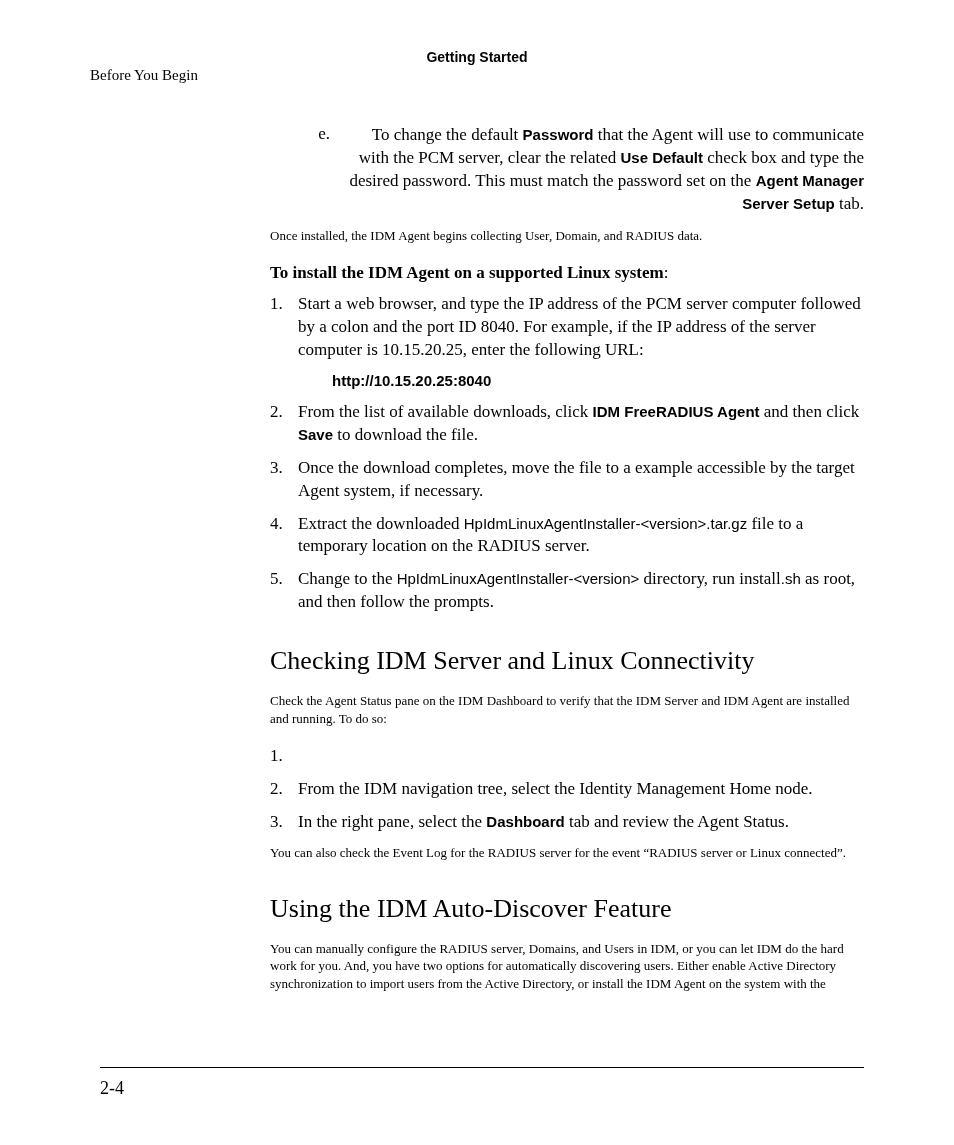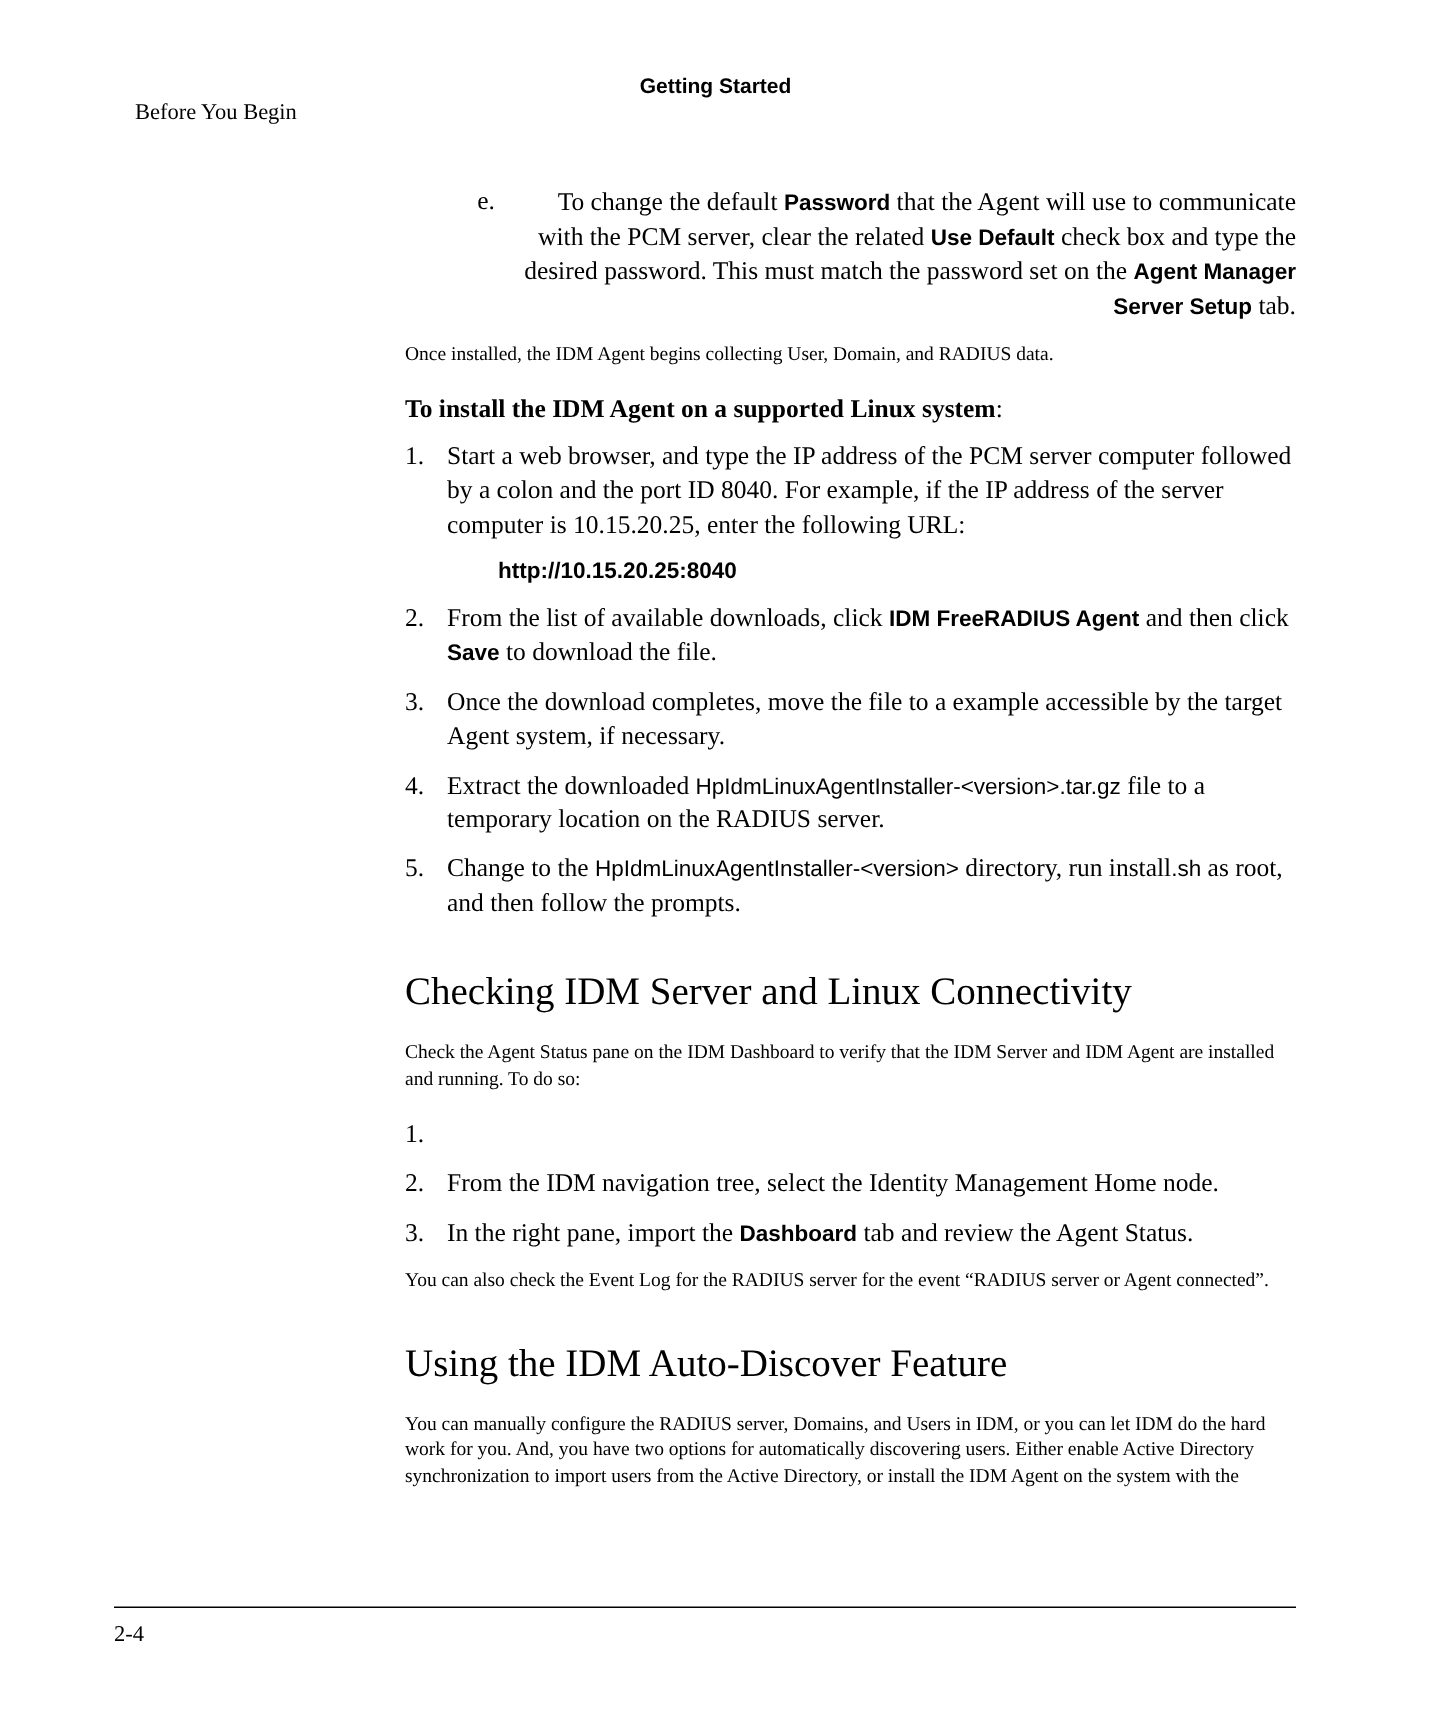--- a/index.html
+++ b/index.html
@@ -102,26 +102,26 @@
     margin: 10px 0 12px 62px;
   }
   .section-heading {
     font-family: "Times New Roman", Times, serif;
     font-size: 26px;
     font-weight: normal;
     margin: 32px 0 16px 0;
   }
   .footer {
     position: absolute;
-    left: 76px;
+    left: 100px;
     right: 90px;
     bottom: 46px;
     border-top: 1.5px solid #000;
     padding-top: 10px;
-    font-size: 15px;
+    font-size: 18px;
     font-family: Liberation Serif, serif;
   }
   .lettered-wrap {
     margin-left: 32px;
   }
 </style>
 </head>
 <body>
 
 <div class="page">
@@ -189,26 +189,26 @@
       <li>
         <div class="num-marker">1.</div>
       </li>
       <li>
         <div class="num-marker">2.</div>
         <div> From the IDM navigation tree, select the Identity Management Home node.</div>
       </li>
       <li>
         <div class="num-marker">3.</div>
         <div>
-          <span>In the right pane, import the </span><span class="sans-bold">Dashboard</span><span> tab and review the Agent Status.</span>
-        </div>
-      </li>
-    </ol>
-
-    <p class="para">You can also check the Event Log for the RADIUS server for the event “RADIUS server or Agent connected”.</p>
+          <span>In the right pane, select the </span><span class="sans-bold">Dashboard</span><span> tab and review the Agent Status.</span>
+        </div>
+      </li>
+    </ol>
+
+    <p class="para">You can also check the Event Log for the RADIUS server for the event “RADIUS server or Linux connected”.</p>
 
     <div class="section-heading">Using the IDM Auto-Discover Feature</div>
 
     <p class="para" style="margin-bottom:0">You can manually configure the RADIUS server, Domains, and Users in IDM, or you can let IDM do the hard work for you. And, you have two options for automatically discovering users. Either enable Active Directory synchronization to import users from the Active Directory, or install the IDM Agent on the system with the</p>
 
   </div>
 </div>
 
 <div class="footer">
   <span>2-4</span>

